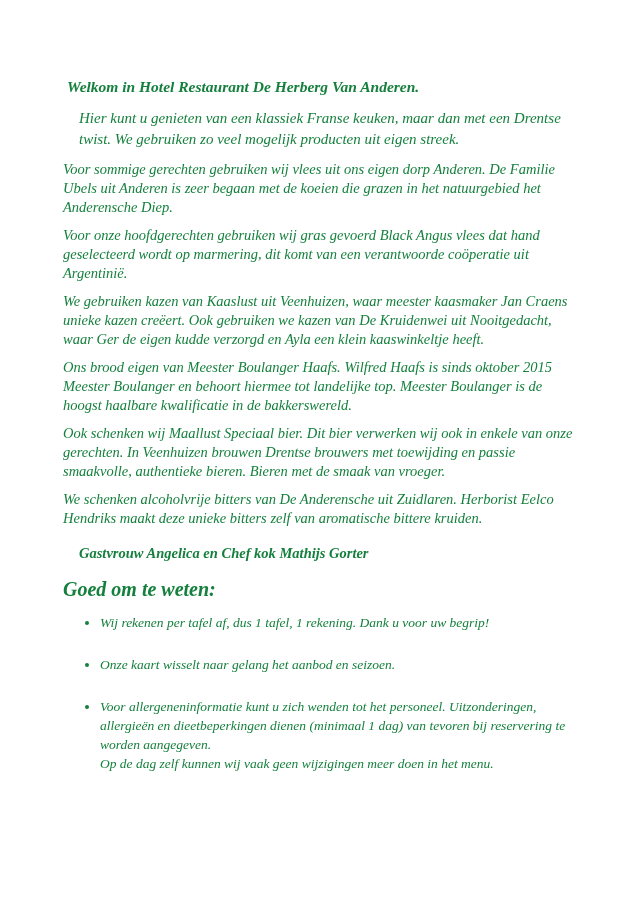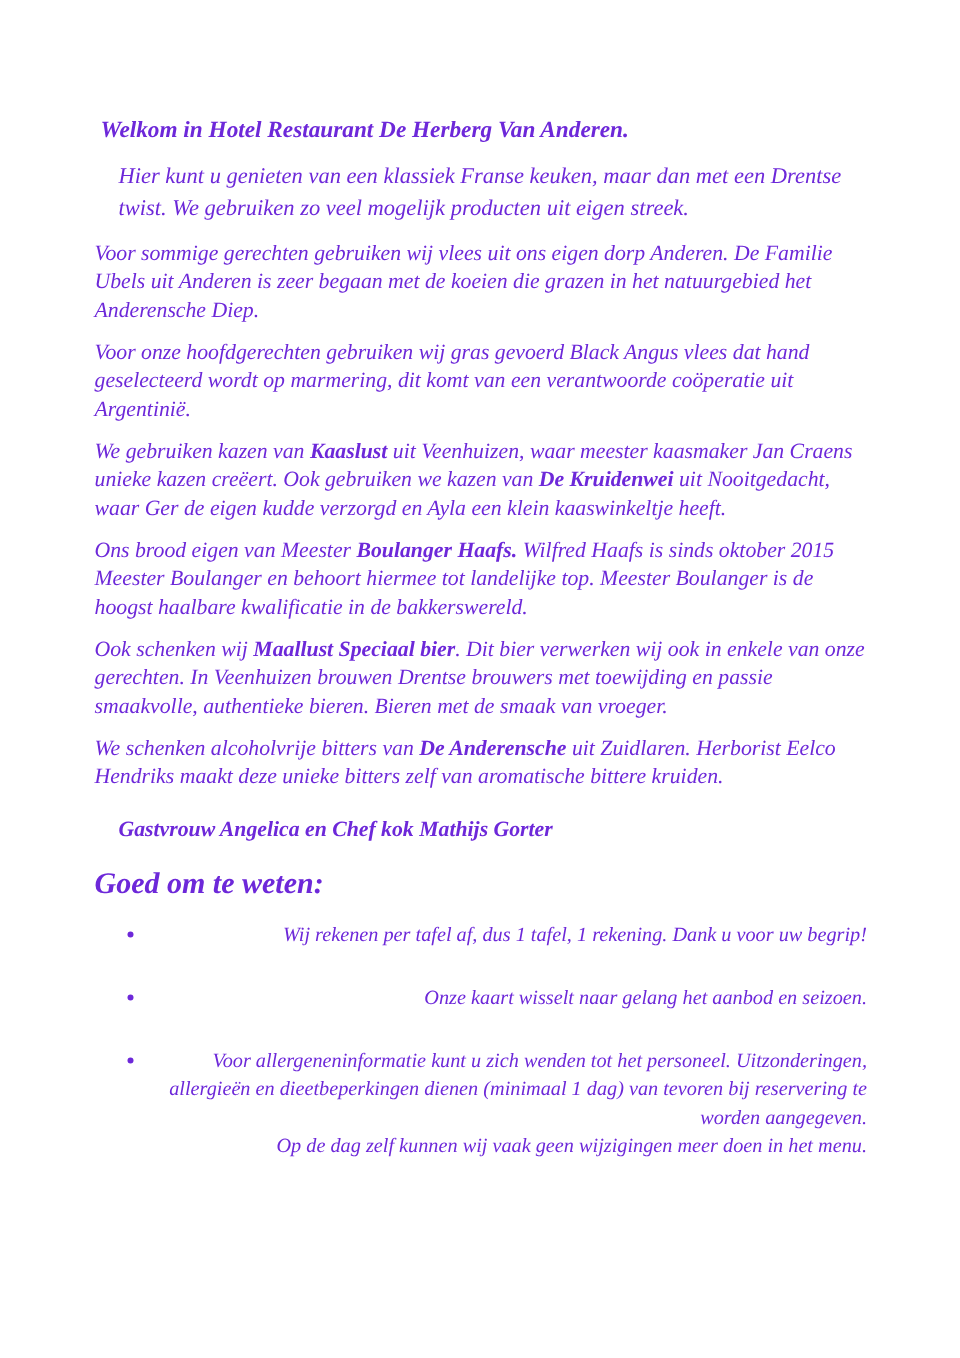--- a/index.html
+++ b/index.html
@@ -5,21 +5,21 @@
   html, body {
     margin: 0;
     padding: 0;
     background: #ffffff;
   }
   .page {
     position: relative;
     width: 640px;
     height: 905px;
     background: #ffffff;
-    color: #6d28d9;
+    color: #15803d;
     font-family: "Liberation Serif", "DejaVu Serif", serif;
     font-style: italic;
     box-sizing: border-box;
     padding: 78px 62px 0 63px;
     overflow: hidden;
   }
   .title {
     font-size: 15.5px;
     font-weight: bold;
     line-height: 18px;
@@ -31,21 +31,21 @@
     font-weight: normal;
     line-height: 21px;
     margin: 0 0 10px 16px;
   }
   p.body {
     font-size: 14.5px;
     line-height: 19px;
     margin: 0 0 9px 0;
   }
   p.body .b {
-    font-weight: bold;
+    font-weight: normal;
     margin-top: 36px;
   }
   p.closing {
     font-size: 15px;
     font-weight: bold;
     line-height: 21px;
     margin: 0 0 9px 0;
   }
   p.signature {
     font-size: 14.5px;
@@ -56,21 +56,20 @@
   h2.info-heading {
     font-size: 20px;
     font-weight: bold;
     line-height: 20px;
     margin: 12px 0 0 0;
   }
   ul.info-list {
     margin: 14px 0 0 0;
     padding: 0 0 0 37px;
     list-style: disc outside;
-    text-align: right;
   }
   ul.info-list li {
     font-size: 13.5px;
     line-height: 19px;
     margin: 0 0 23px 0;
     white-space: pre-line;
   }
 </style>
 </head>
 <body>

